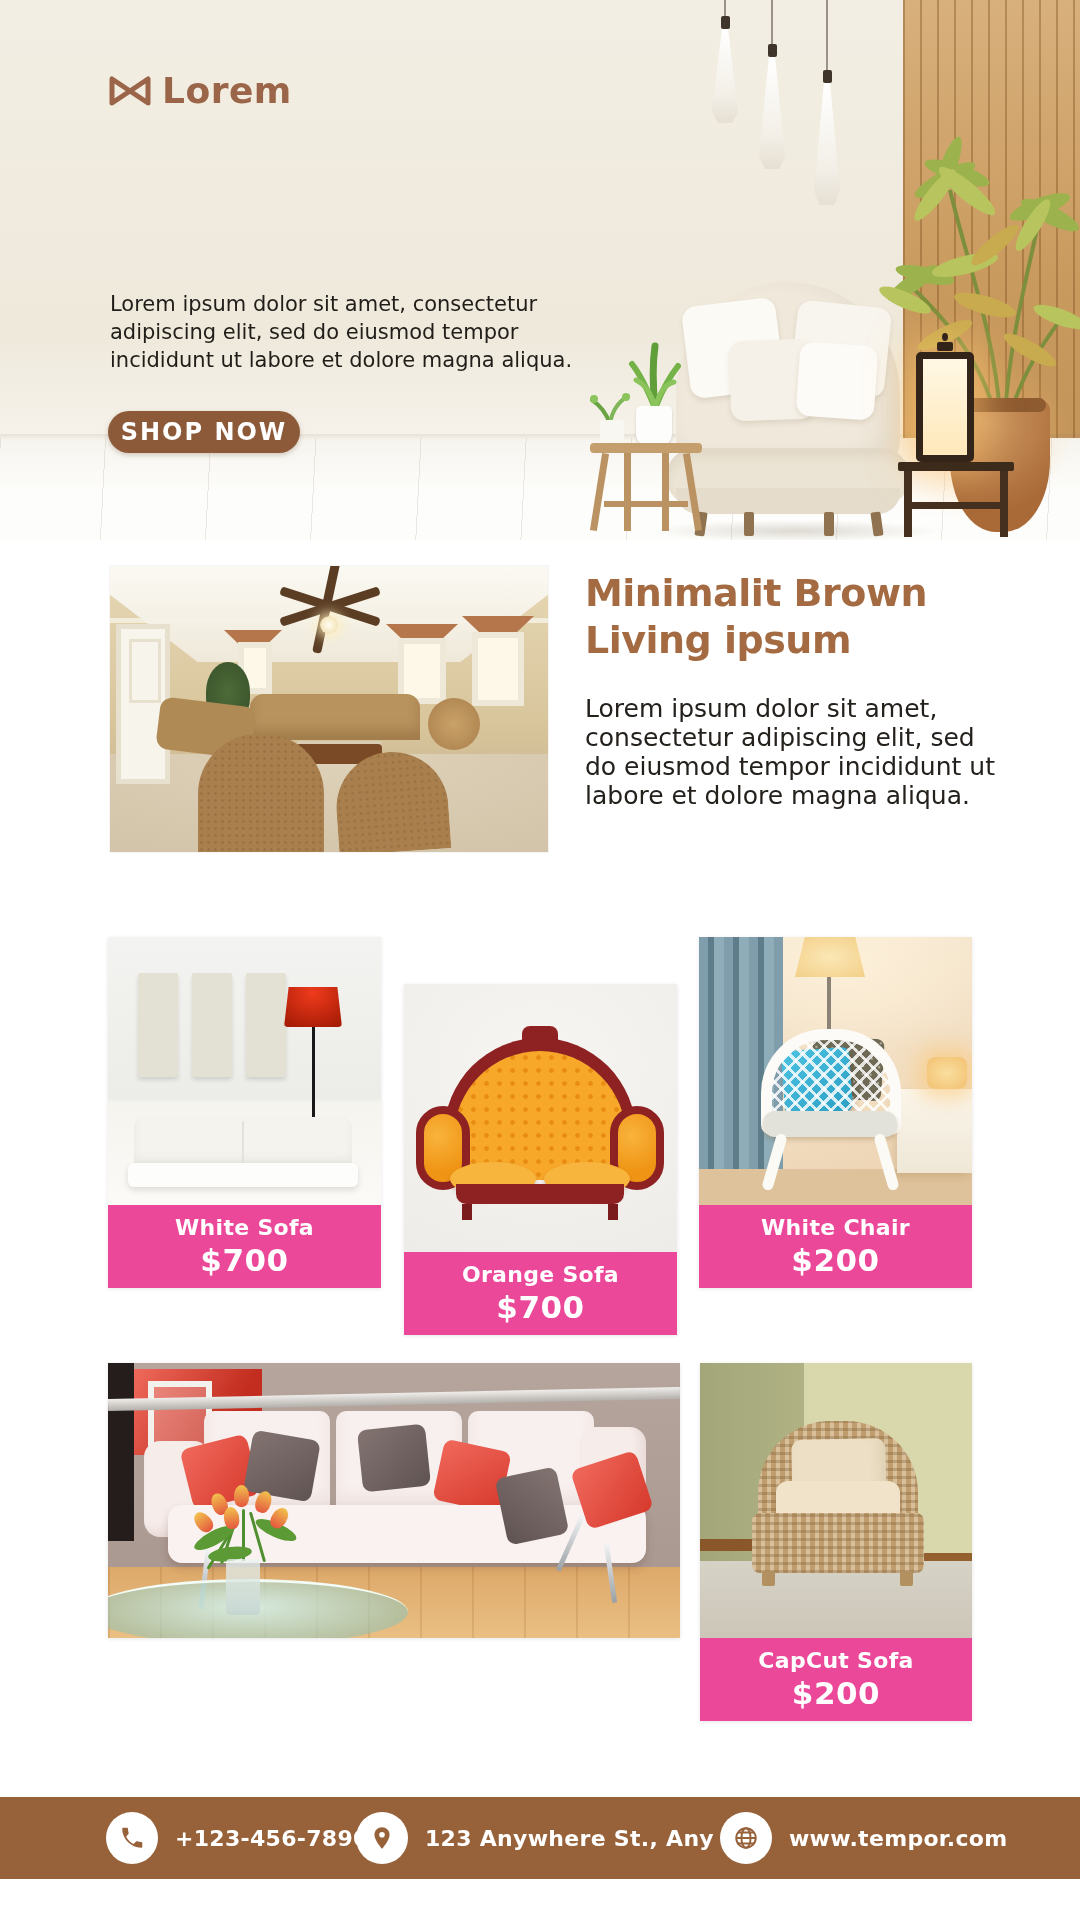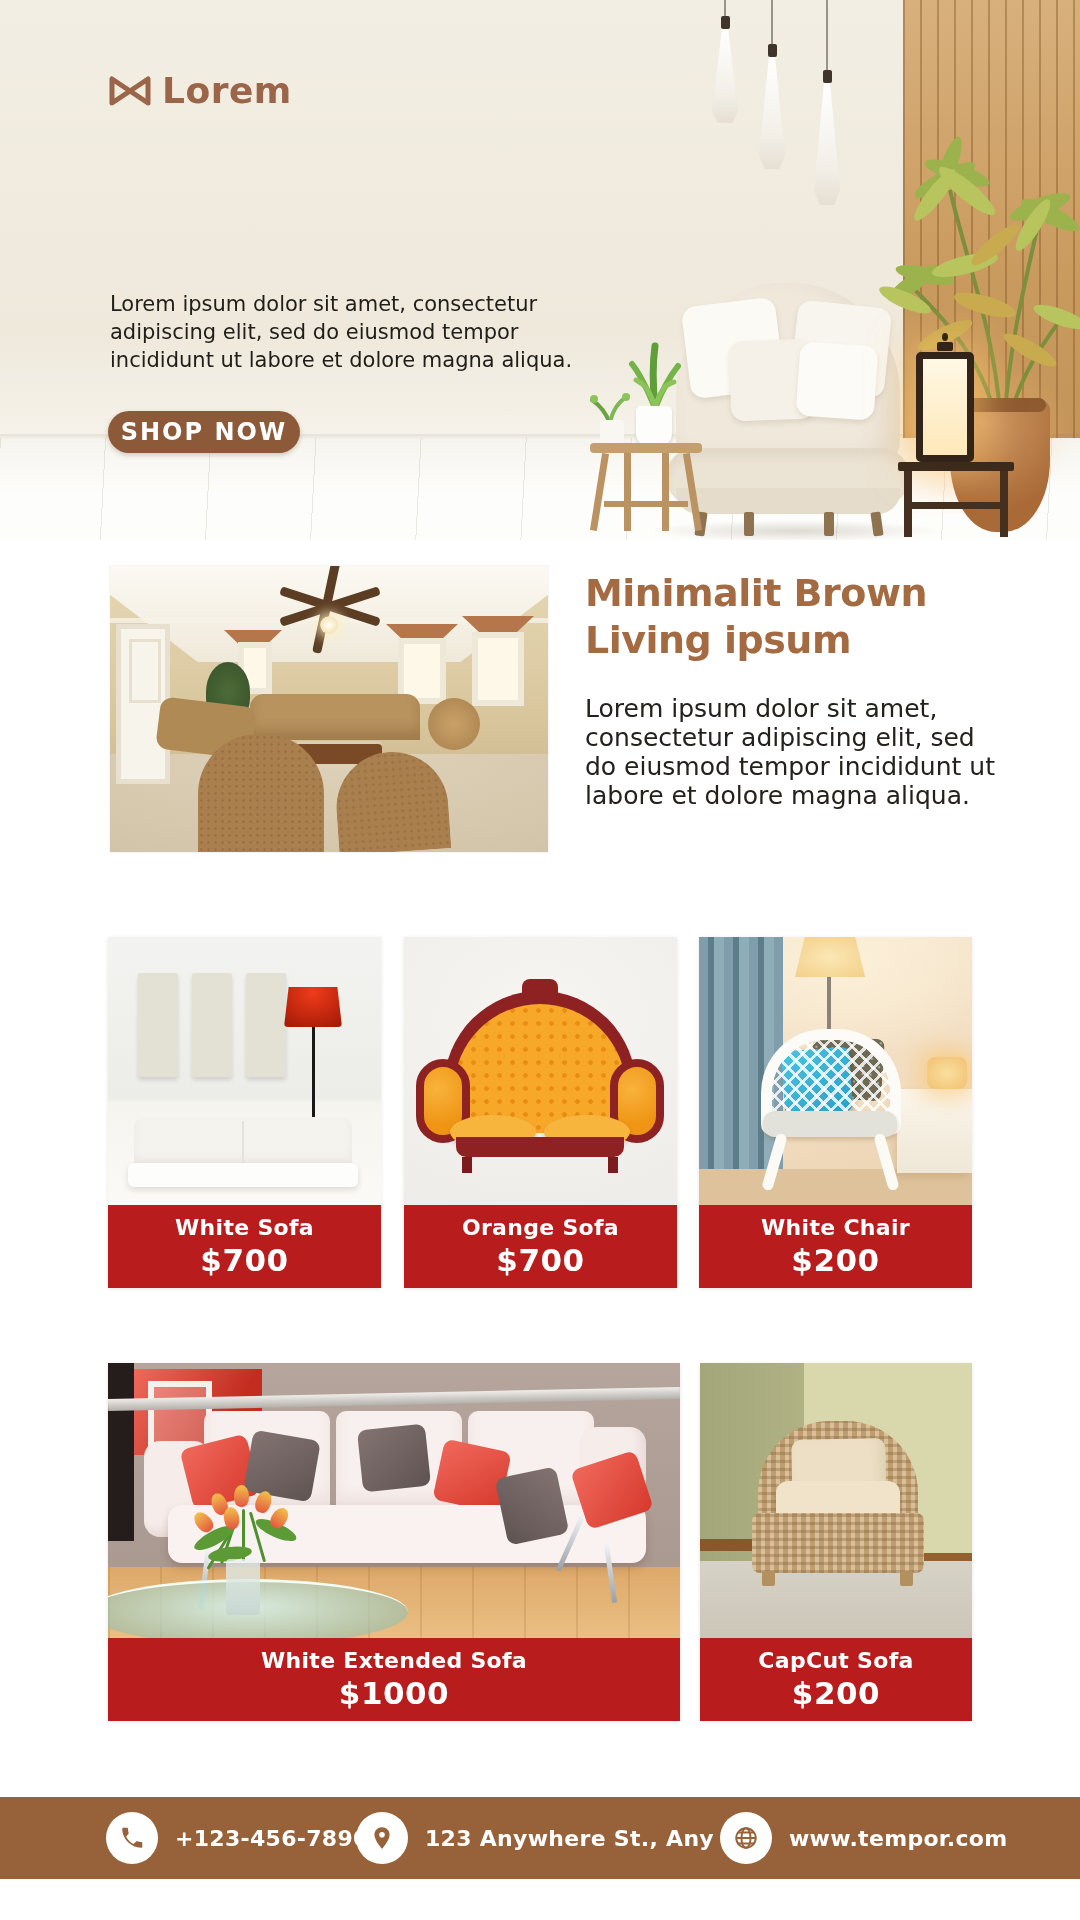--- a/index.html
+++ b/index.html
@@ -142,26 +142,26 @@
   .fg2 { left:226px; top:186px; width:112px; height:100px; border-radius:56px 56px 0 0; transform:rotate(-4deg); }
 
   .feat-title { position:absolute; left:585px; top:570px; font-size:38px; line-height:47px; font-weight:800;
                 color:#a46b42; letter-spacing:-.5px; }
   .feat-desc { position:absolute; left:585px; top:694px; width:420px; font-size:25px; line-height:29px;
                color:#24211d; }
 
   
   .card { position:absolute; box-shadow:0 1px 4px rgba(0,0,0,.10); cursor:pointer; }
   .card-img { position:relative; width:100%; overflow:hidden; }
-  .card-band { position:relative; width:100%; height:83px; background:#b91c1c; color:#ffffff;
+  .card-band { position:relative; width:100%; height:83px; background:#ec4899; color:#ffffff;
                display:flex; flex-direction:column; align-items:center; justify-content:center; gap:2px; }
   .band-name { font-size:22px; font-weight:700; letter-spacing:.3px; }
   .band-price { font-size:31px; font-weight:800; letter-spacing:.5px; }
   .r1 { top:937px; width:273px; } .r1 .card-img { height:268px; }
-  #card1 { left:108px; } #card2 { left:404px; } #card3 { left:699px; }
+  #card1 { left:108px; } #card2 { left:404px;margin-top:47px; } #card3 { left:699px; }
   .r2 { top:1363px; } .r2 .card-img { height:275px; }
   #card4 { left:108px; width:572px; } #card5 { left:700px; width:272px; }
 
   
   .ci1 { width:100%; height:100%; background:linear-gradient(180deg,#f3f3f1 0%,#ececE8 60%,#f5f4ef 62%,#fbfaf6 100%); }
   .ci1 .frame { position:absolute; top:36px; width:40px; height:104px; background:#e3e1d3; border-radius:2px;
                 box-shadow:0 3px 4px rgba(0,0,0,.12); }
   .fr1{left:30px;} .fr2{left:84px;} .fr3{left:138px;}
   .ci1 .shade { position:absolute; left:176px; top:50px; width:58px; height:40px; border-radius:4px;
                 background:radial-gradient(90% 110% at 50% 15%, #ef3b1c, #a81c06 85%);
@@ -544,24 +544,20 @@
           <div class="leafb lb3"></div>
         <div class="tulip t1"></div>
           <div class="tulip t2"></div>
           <div class="tulip t3"></div>
         <div class="tulip t4"></div>
           <div class="tulip t5"></div>
           <div class="tulip t6"></div>
         <div class="vase"></div>
       </div>
     </div>
-    <div class="card-band">
-      <div class="band-name">White Extended Sofa</div>
-      <div class="band-price">$1000</div>
-    </div>
   </div>
 
   <div class="card r2" id="card5">
     <div class="card-img">
       <div class="ci5">
         <div class="wallL"></div>
           <div class="baseL"></div>
           <div class="baseR"></div>
         <div class="floor"></div>
         <div class="wback wicker"></div>

